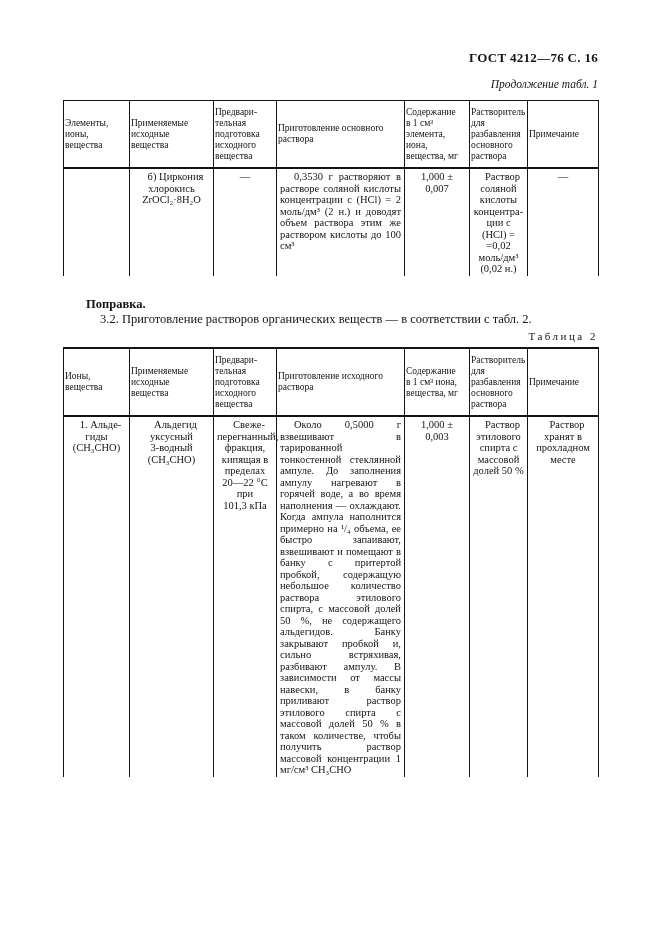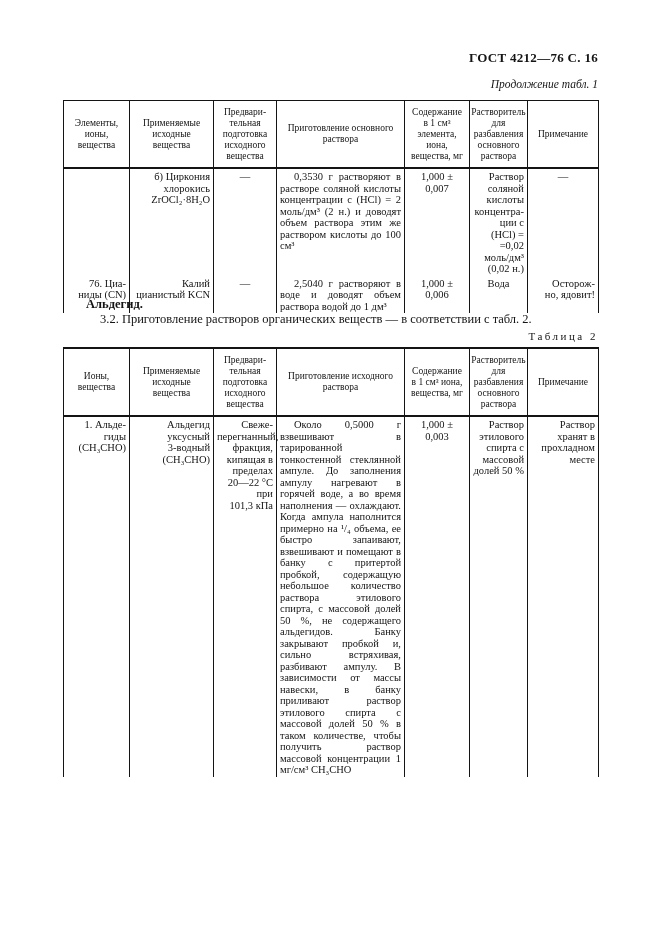--- a/index.html
+++ b/index.html
@@ -15,26 +15,26 @@
   }
   table.t1{top:100px;border-top:1.6px solid #141414;}
   table.t2{top:347px;border-top:2.4px solid #141414;}
   col.c1{width:66px}col.c2{width:84px}col.c3{width:63px}col.c4{width:128px}
   col.c5{width:65px}col.c6{width:58px}col.c7{width:71px}
   th,td{
     border-left:1.2px solid #141414;border-right:1.2px solid #141414;
     white-space:pre-line;vertical-align:top;overflow:visible;
   }
   th{
-    height:62px;vertical-align:middle;text-align:center;
+    height:62px;vertical-align:middle;text-align:left;
     font-weight:normal;font-size:9.5px;line-height:11px;padding:2px 1px;
     border-bottom:2.8px solid #141414;
   }
   td{font-size:10.5px;line-height:11.5px;padding:2px 3px 1px 3px;}
-  td.cell-l{text-align:right;text-indent:8px;}
+  td.cell-l{text-align:center;text-indent:8px;}
   td.cell-c{text-align:center;}
   td.cell-j{text-align:justify;text-indent:14px;}
   .popravka{position:absolute;left:86px;top:297px;font-size:12.5px;font-weight:bold;}
   .sect-text{position:absolute;left:86px;top:312px;width:512px;font-size:12.5px;text-indent:14px;}
   .t2-caption{position:absolute;right:63px;top:330px;font-size:11px;letter-spacing:2.5px;}
 </style>
 </head>
 <body>
 
 <div id="page">
@@ -92,36 +92,24 @@
           <td class="cell-l">Раствор
 соляной
 кислоты
 концентра-
 ции с (HCl) =
 =0,02
 моль/дм³
 (0,02 н.)</td>
           <td class="cell-c">—</td>
         </tr>
-        <tr>
-          <td class="cell-l">76. Циа-
-ниды (CN)</td>
-          <td class="cell-l">Калий
-цианистый KCN</td>
-          <td class="cell-c">—</td>
-          <td class="cell-j">2,5040 г растворяют в воде и доводят объем раствора водой до 1 дм³</td>
-          <td class="cell-c">1,000 ± 0,006</td>
-          <td class="cell-c">Вода</td>
-          <td class="cell-l">Осторож-
-но, ядовит!</td>
-        </tr>
       </tbody>
   </table>
 
-  <div class="popravka">Альдегид.</div>
+  <div class="popravka">Поправка.</div>
   <div class="sect-text">3.2. Приготовление растворов органических веществ — в соответствии с табл. 2.</div>
   <div class="t2-caption">Таблица 2</div>
 
   <table class="gost t2">
     <colgroup>
       <col class="c1">
         <col class="c2">
         <col class="c3">
         <col class="c4">
       <col class="c5">

